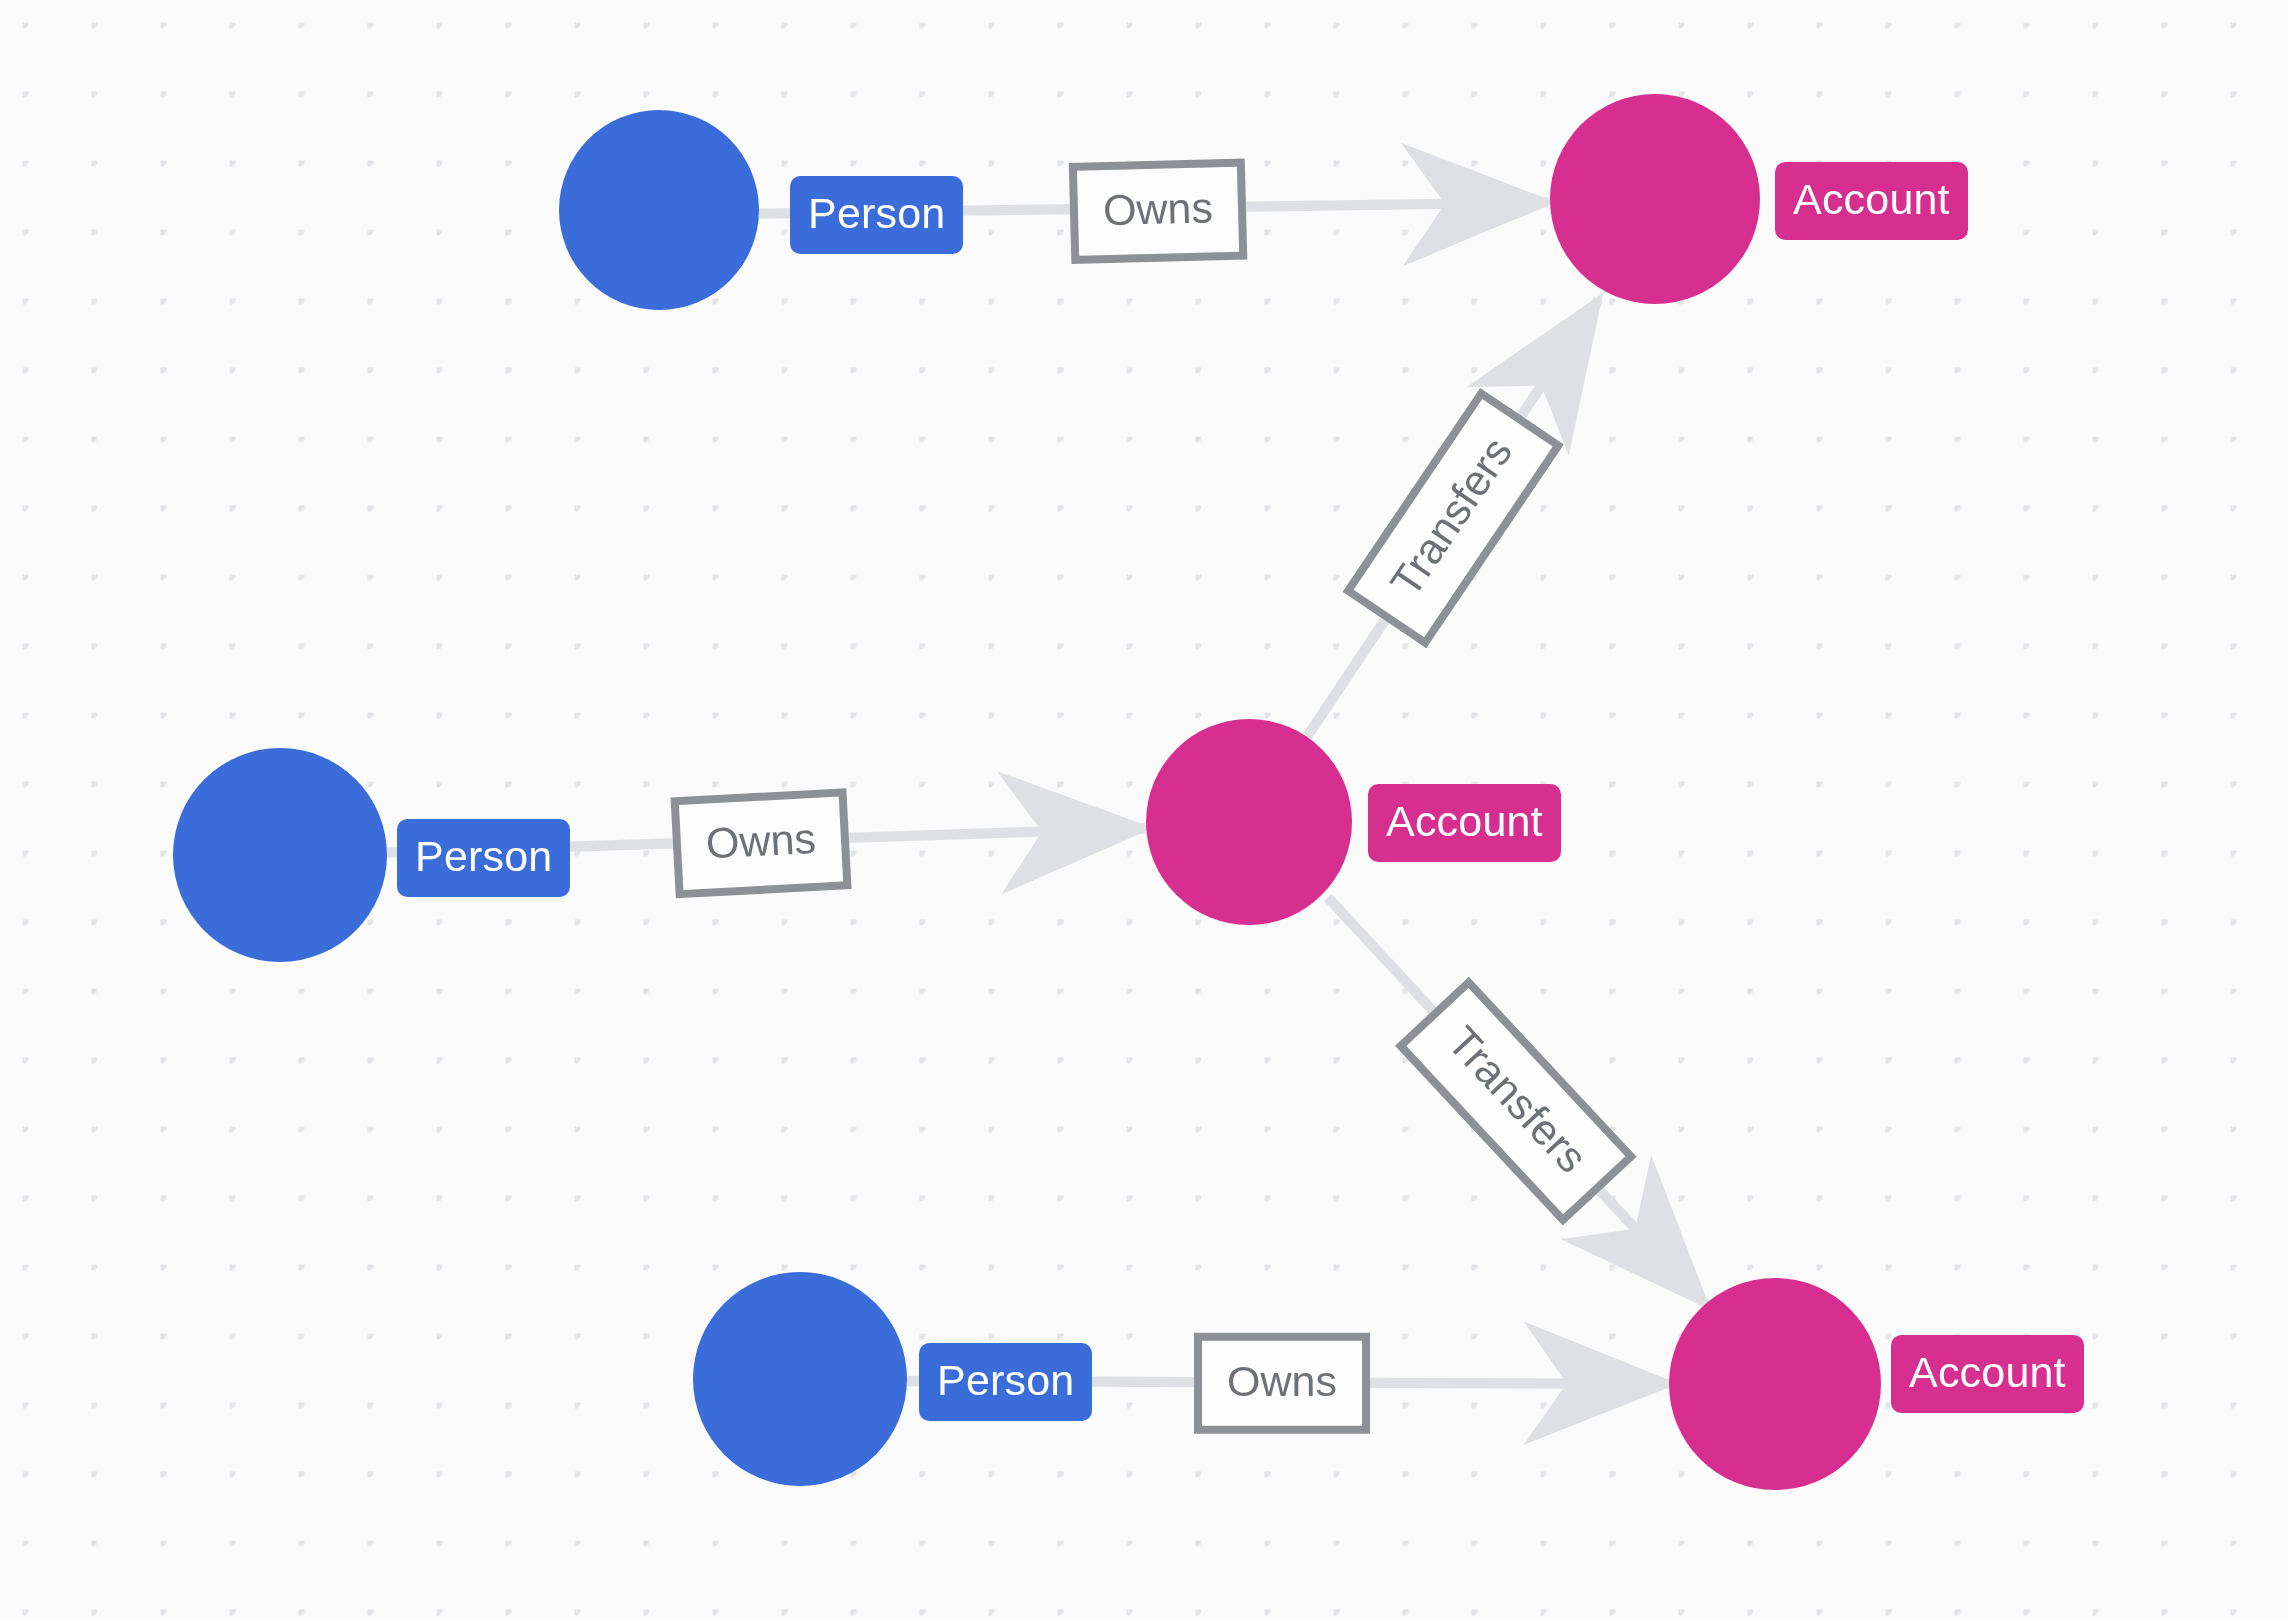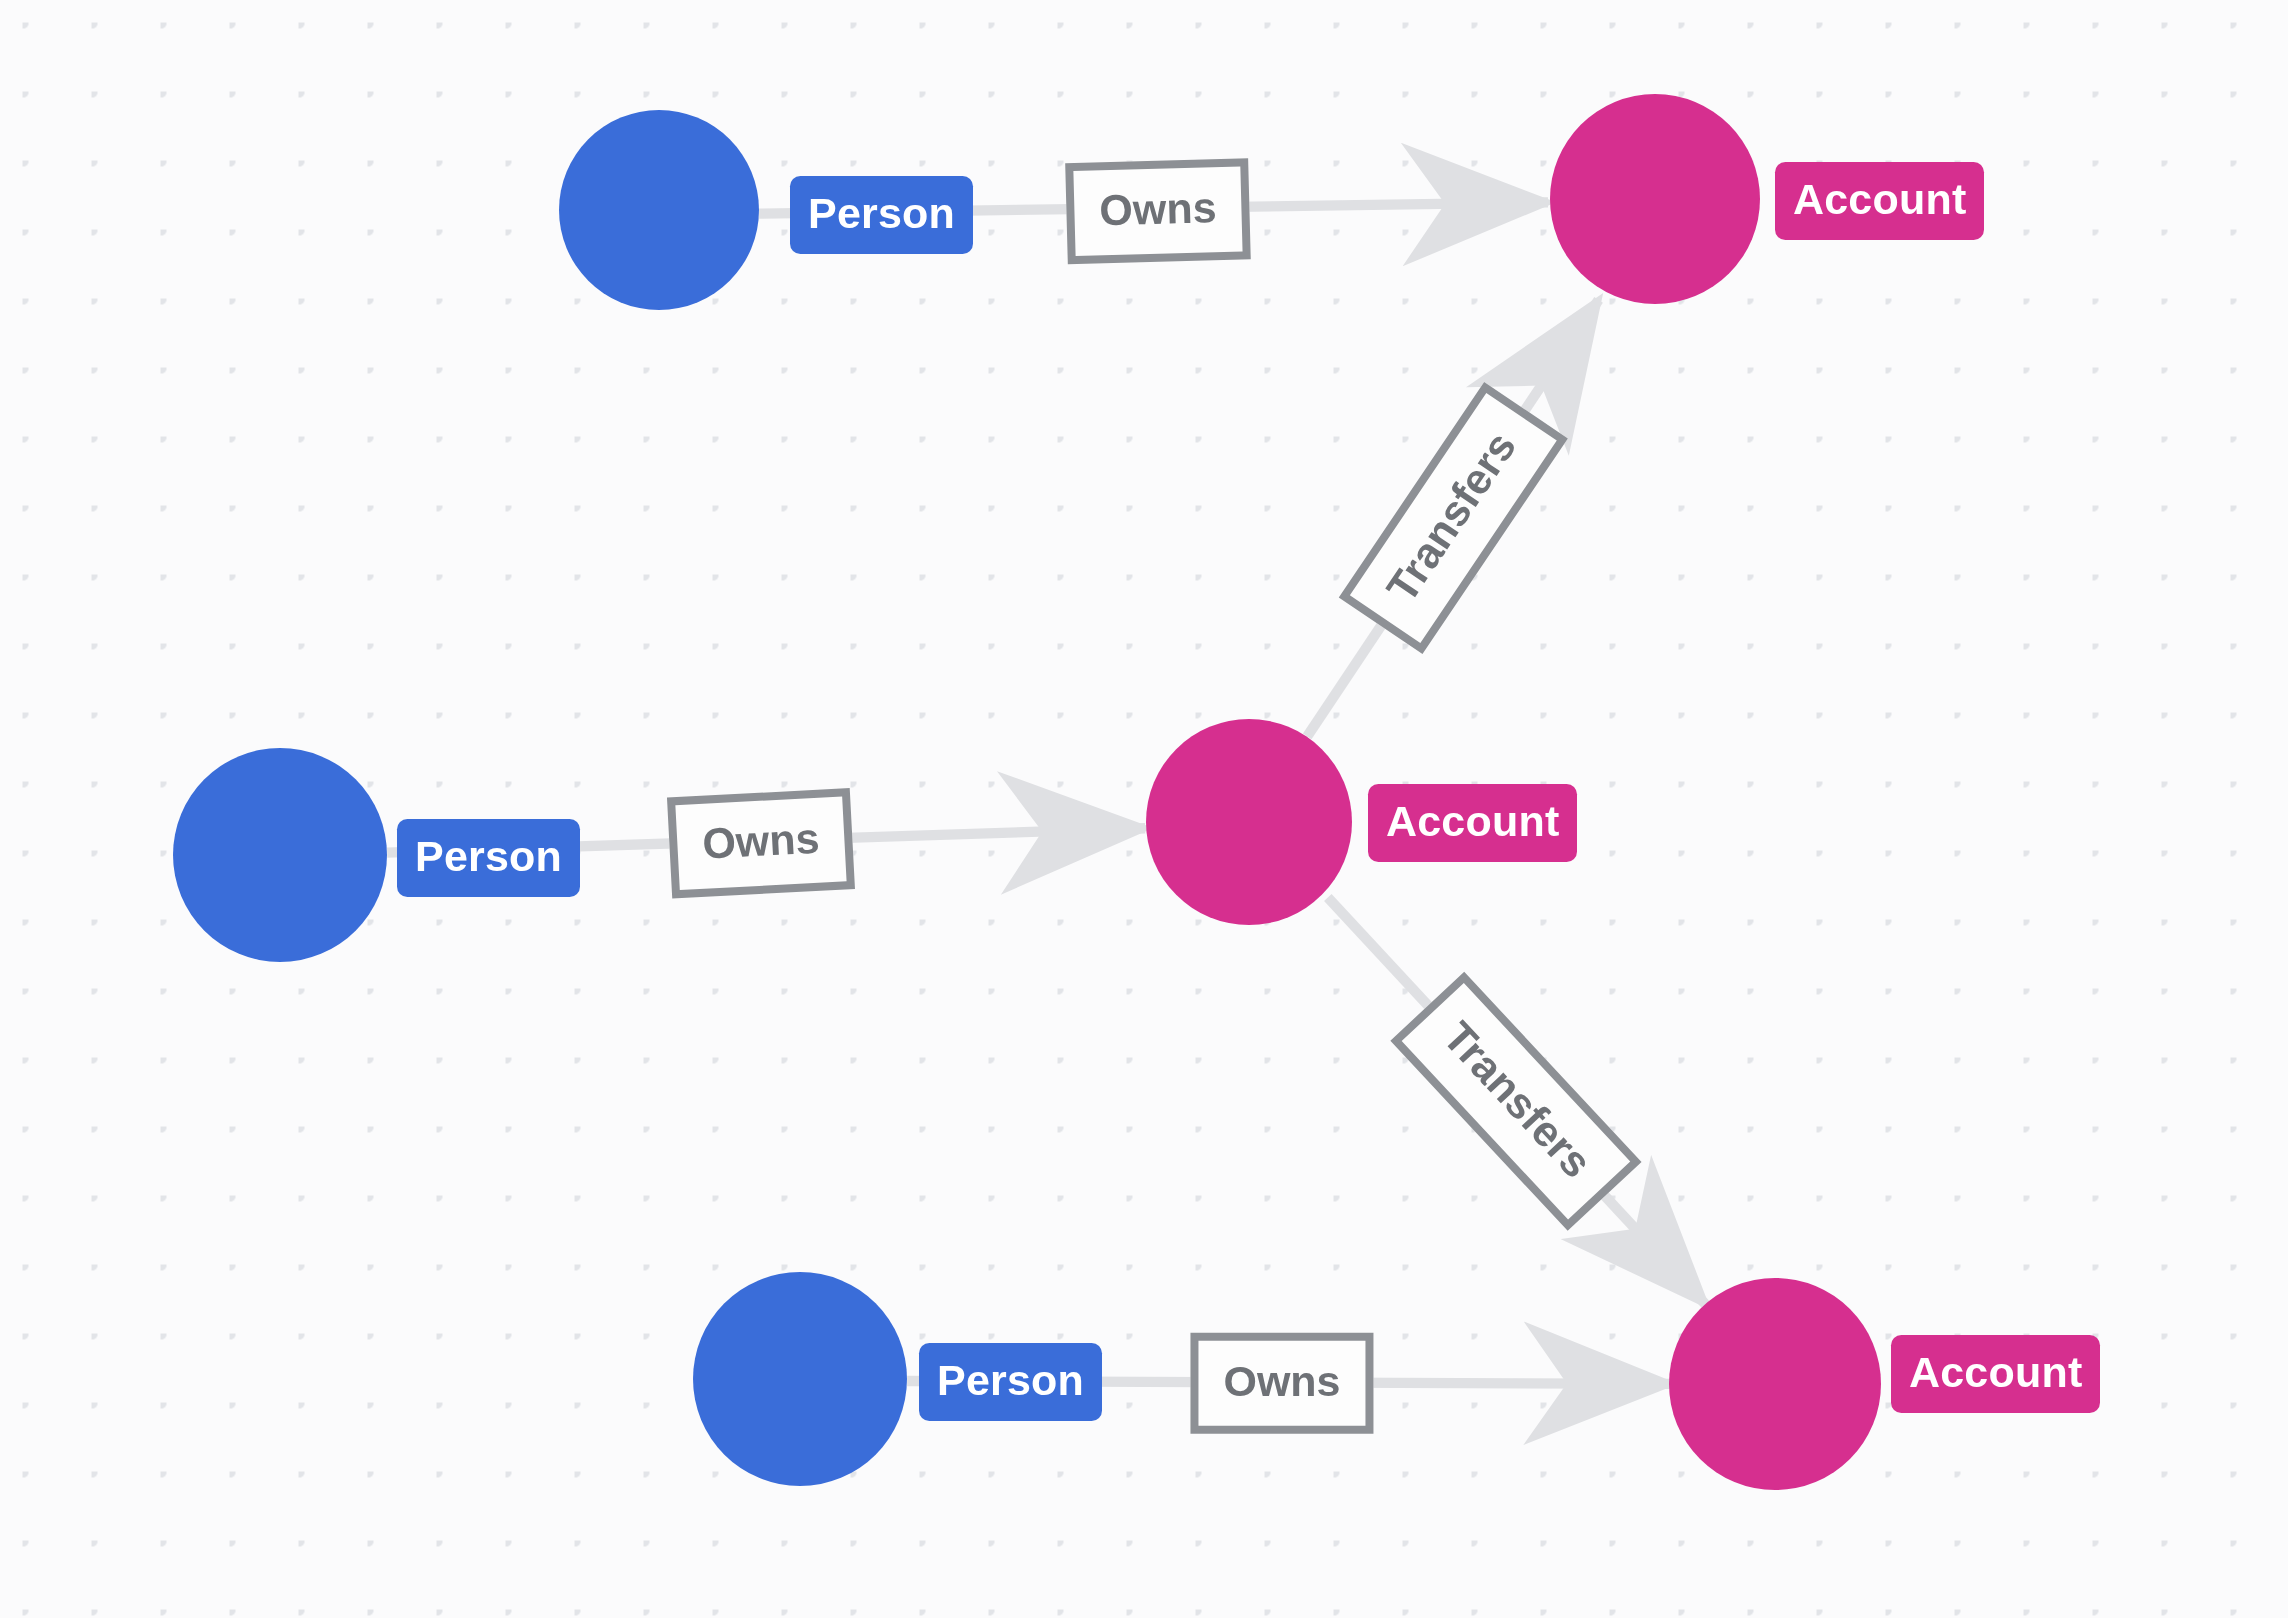--- a/index.html
+++ b/index.html
@@ -13,21 +13,20 @@
   }
   #canvas {
     position: relative;
     width: 2288px;
     height: 1619px;
     overflow: hidden;
     background-color: #fbfbfc;
     background-image: radial-gradient(circle at 1.4px 1.4px, #e2e4e8 4.2px, transparent 4.7px);
     background-size: 69px 69px;
     background-position: 22.5px 22.5px;
-    font-weight: bold;
   }
   #edge-layer {
     position: absolute;
     top: 0;
     left: 0;
     width: 2294px;
     height: 1619px;
     pointer-events: none;
   }
   .node {

